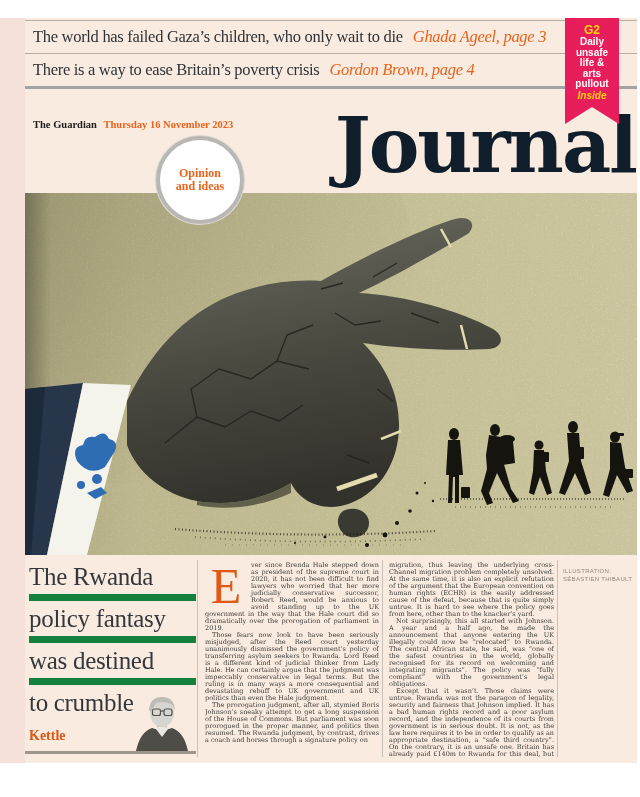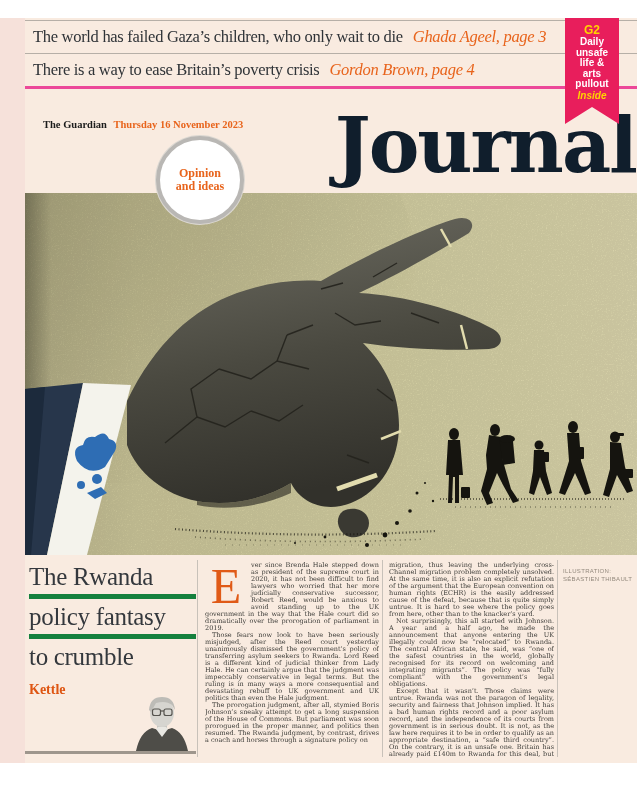--- a/index.html
+++ b/index.html
@@ -1,52 +1,52 @@
 <!DOCTYPE html>
 <html><head>
 <meta charset="utf-8">
 <style>
   html,body{margin:0;padding:0;}
   .page{position:relative;width:640px;height:797px;background:#ffffff;overflow:hidden;font-family:"Liberation Serif",serif;}
   .left-strip{position:absolute;left:0;top:18px;width:25px;height:745px;background:#f6e1da;}
   .content{position:absolute;left:25px;top:18px;width:612px;height:745px;background:#f9ebe0;}
 
   
-  .teasers{position:absolute;left:0;top:2px;width:612px;border-bottom:3px solid #ec4899;}
+  .teasers{position:absolute;left:0;top:2px;width:612px;border-bottom:3px solid #a3a3a3;}
   .teaser-row{height:32px;line-height:32px;border-top:1px solid #b6afa7;padding-left:8px;white-space:nowrap;overflow:hidden;}
   .t-head{font-size:16.5px;letter-spacing:-0.3px;color:#2f3337;}
   .t-by{font-size:16.5px;letter-spacing:-0.3px;font-style:italic;color:#e8641c;margin-left:6px;}
 
   
   .ribbon{position:absolute;left:540px;top:0;width:54px;height:106px;background:#e81e5c;z-index:6;
     clip-path:polygon(0 0,100% 0,100% 100%,50% 84%,0 100%);text-align:center;
     font-family:"Liberation Sans",sans-serif;}
   .ribbon .g2{margin-top:5px;font-size:12px;line-height:14px;font-weight:bold;color:#ffd400;}
   .ribbon .rl{font-size:10px;line-height:10.5px;font-weight:bold;color:#ffffff;}
   .ribbon .inside{font-size:10px;line-height:11px;font-weight:bold;font-style:italic;color:#ffd400;}
 
   
-  .dateline{position:absolute;left:8px;top:101px;font-size:10.5px;font-weight:bold;white-space:nowrap;margin-left:10px;}
+  .dateline{position:absolute;left:8px;top:101px;font-size:10.5px;font-weight:bold;white-space:nowrap;}
   .dl-paper{color:#1b1b1b;}
   .dl-date{color:#e8641c;margin-left:4px;}
   .journal{position:absolute;right:1px;top:90px;font-family:"DejaVu Serif",serif;font-weight:bold;
     font-size:76px;line-height:76px;letter-spacing:-2px;color:#101e2c;}
   .opinion-badge{position:absolute;left:131px;top:118px;width:80px;height:80px;border-radius:50%;
     background:#ffffff;border:4px solid #b9b7b4;box-shadow:0 0 0 1px #dcd8d2;z-index:5;
     display:flex;flex-direction:column;align-items:center;justify-content:center;}
   .opinion-badge div{font-size:12px;line-height:13px;font-weight:bold;color:#e8641c;text-align:right;}
 
   
   .illustration{position:absolute;left:0;top:175px;width:612px;height:362px;}
 
   
   .article{position:absolute;left:0;top:537px;width:612px;height:208px;}
   .col-rule{position:absolute;top:5px;width:1px;height:197px;background:#c8c1b9;}
   .headline-block{position:absolute;left:4px;top:4px;width:167px;}
-  .headline-line{font-size:25px;line-height:35px;height:35px;color:#34383d;letter-spacing:-0.3px;border-bottom:5px solid #15803d;}
+  .headline-line{font-size:25px;line-height:35px;height:35px;color:#34383d;letter-spacing:-0.3px;border-bottom:7px solid #15803d;}
   .headline-line.last{border-bottom:none;}
   .author{margin-top:8px;font-size:14px;line-height:16px;font-weight:bold;color:#de5512;}
   .portrait{position:absolute;left:101px;top:139px;width:70px;height:57px;}
   .block-end-rule{position:absolute;left:0px;top:196px;width:171px;height:3px;background:#9e968d;}
 
   .bodycol{position:absolute;top:7px;height:196px;overflow:hidden;font-family:"DejaVu Serif",serif;
     font-size:6.5px;line-height:7px;color:#3a3a36;text-align:justify;}
   .bodycol p{margin:0;}
   .bodycol p + p{text-indent:7px;}
   .col1{left:180px;width:174px;}
@@ -227,20 +227,21 @@
     </div>
 
     <div class="article">
       <div class="col-rule" style="left:172px"></div>
       <div class="col-rule" style="left:357px"></div>
       <div class="col-rule" style="left:532px"></div>
 
       <div class="headline-block">
         <div class="headline-line">The Rwanda</div>
         <div class="headline-line">policy fantasy</div>
+        <div class="headline-line">was destined</div>
         <div class="headline-line last">to crumble</div>
         <div class="author">
           <div>Kettle</div>
         </div>
       </div>
 
       <div class="portrait">
         <svg width="70" height="57" viewBox="0 0 70 57">
           <rect x="31" y="26" width="10" height="10" fill="#c6c5c0"></rect>
           <ellipse cx="36" cy="19" rx="12" ry="14" fill="#d6d5d0"></ellipse>

